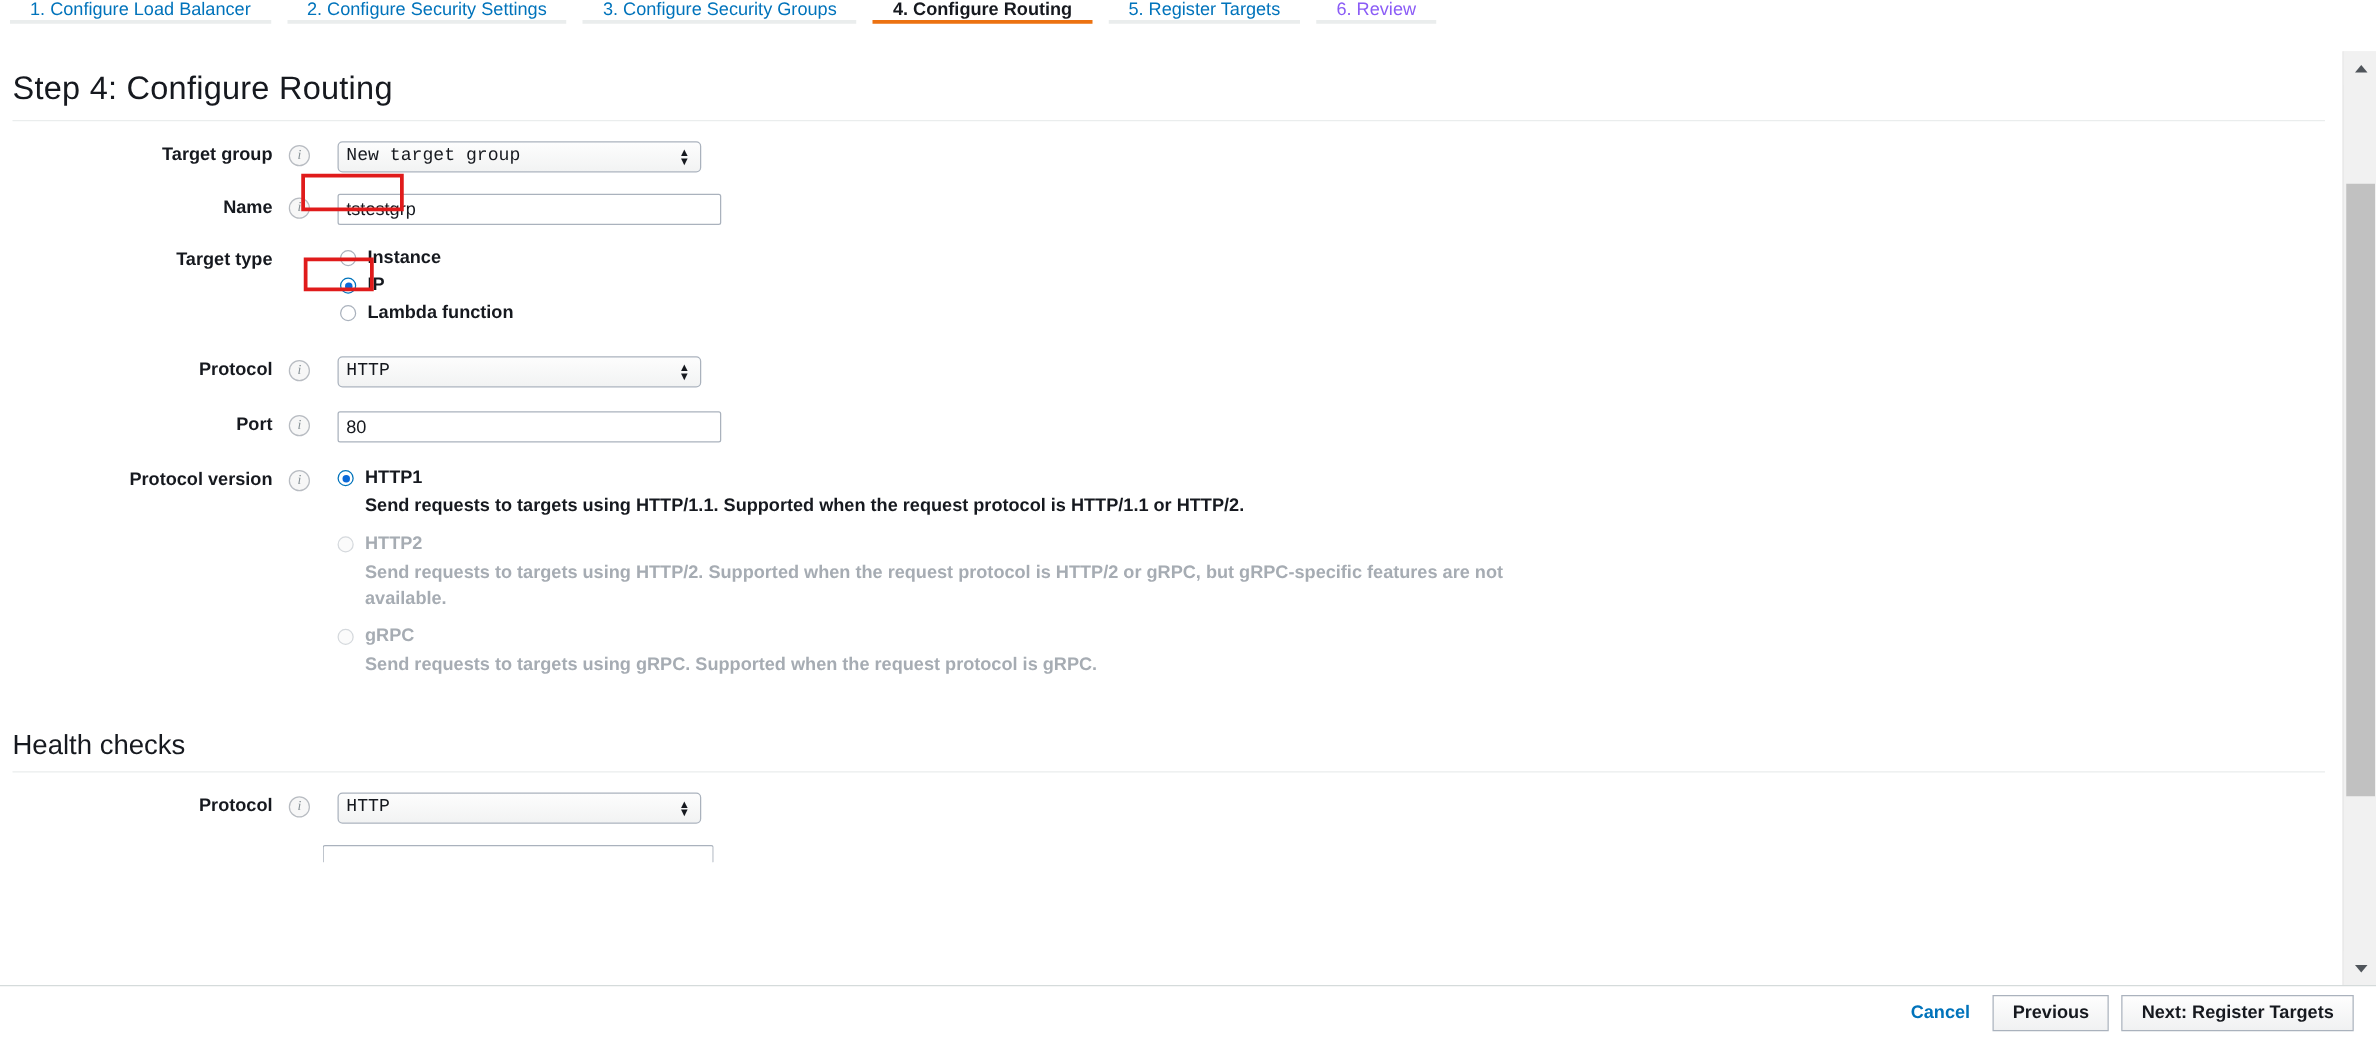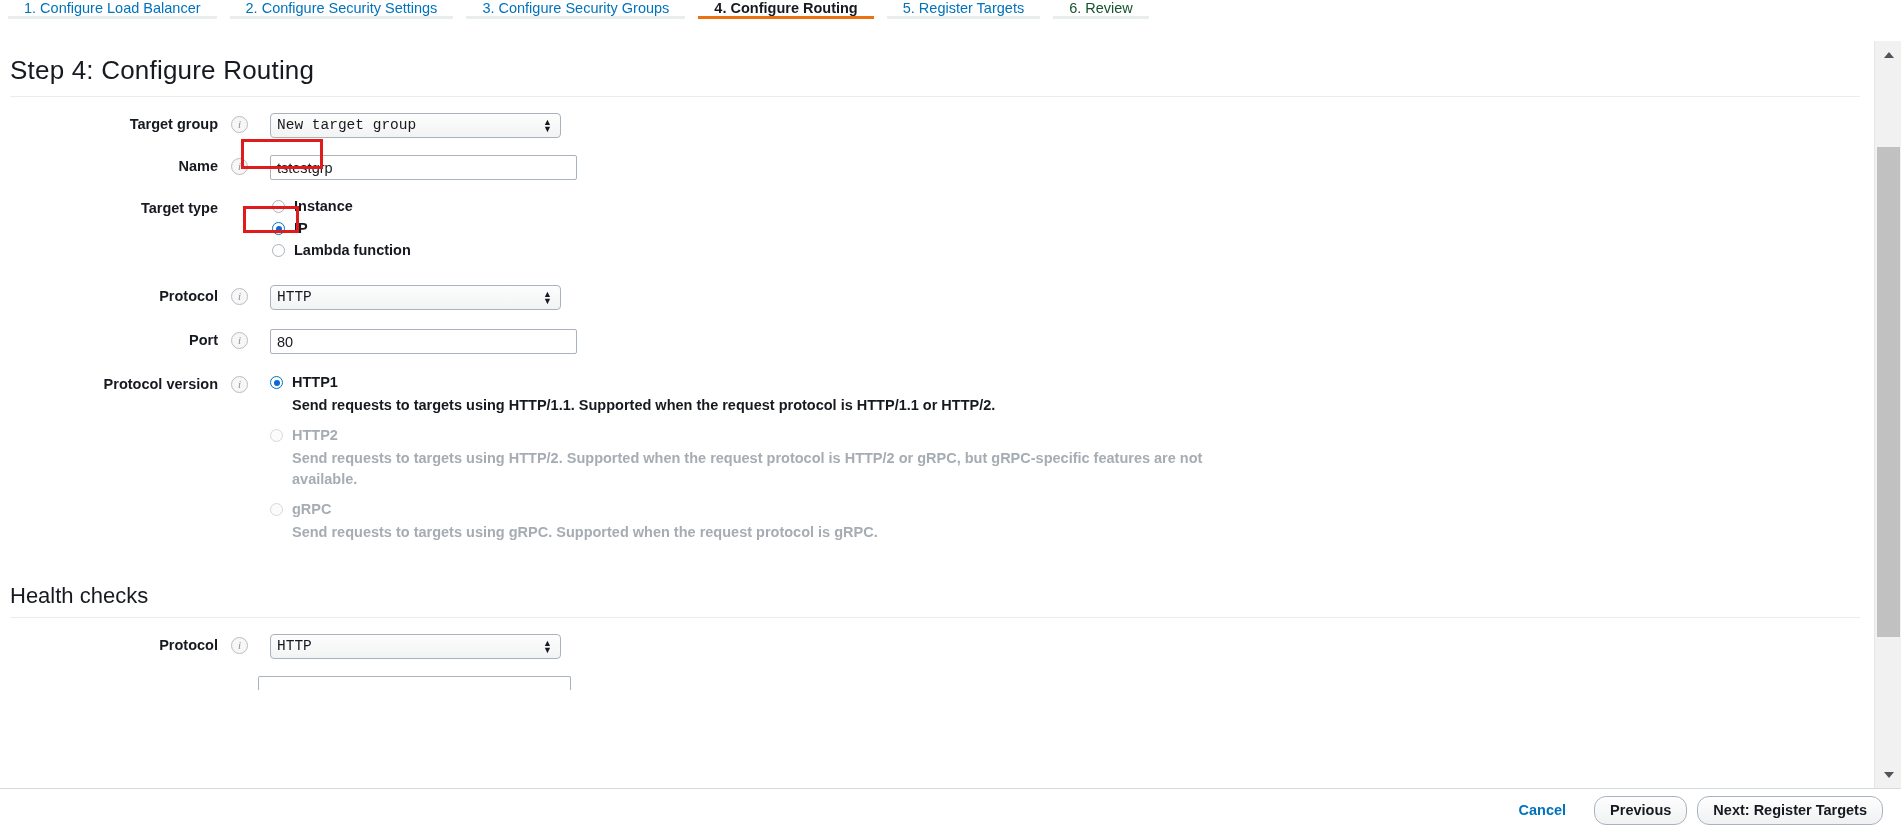--- a/index.html
+++ b/index.html
@@ -43,21 +43,21 @@
     cursor: pointer;
     background: transparent;
   }
   .wiz-tab + .wiz-tab { margin-left: 3px; }
   .wiz-tab.active {
     color: #16191f;
     font-weight: bold;
     border-bottom: 3px solid #ec7211;
   }
   .wiz-tab.disabled {
-    color: #14532d;
+    color: #8b5cf6;
     cursor: default;
   }
 
   
   .content {
     position: absolute;
     top: 41px; left: 0;
     width: 1874px;
     height: 747px;
     background: #fff;
@@ -280,30 +280,30 @@
     align-items: center;
     justify-content: flex-end;
     padding-right: 18px;
     z-index: 60;
   }
   .link-cancel {
     font-size: 14.5px;
     font-weight: bold;
     color: #0073bb;
     cursor: pointer;
-    margin-right: 28px;
+    margin-right: 18px;
   }
   .btn {
     height: 29px;
     padding: 0 15px;
     font-size: 14.5px;
     font-weight: bold;
     color: #16191f;
     border: 1px solid #aab2bd;
-    border-radius: 12px;
+    border-radius: 0;
     background: linear-gradient(#fefefe, #f0f1f2);
     cursor: pointer;
     font-family: "Liberation Sans", sans-serif;
     display: flex;
     align-items: center;
   }
   .btn + .btn { margin-left: 10px; }
 </style>
 </head>
 <body>

